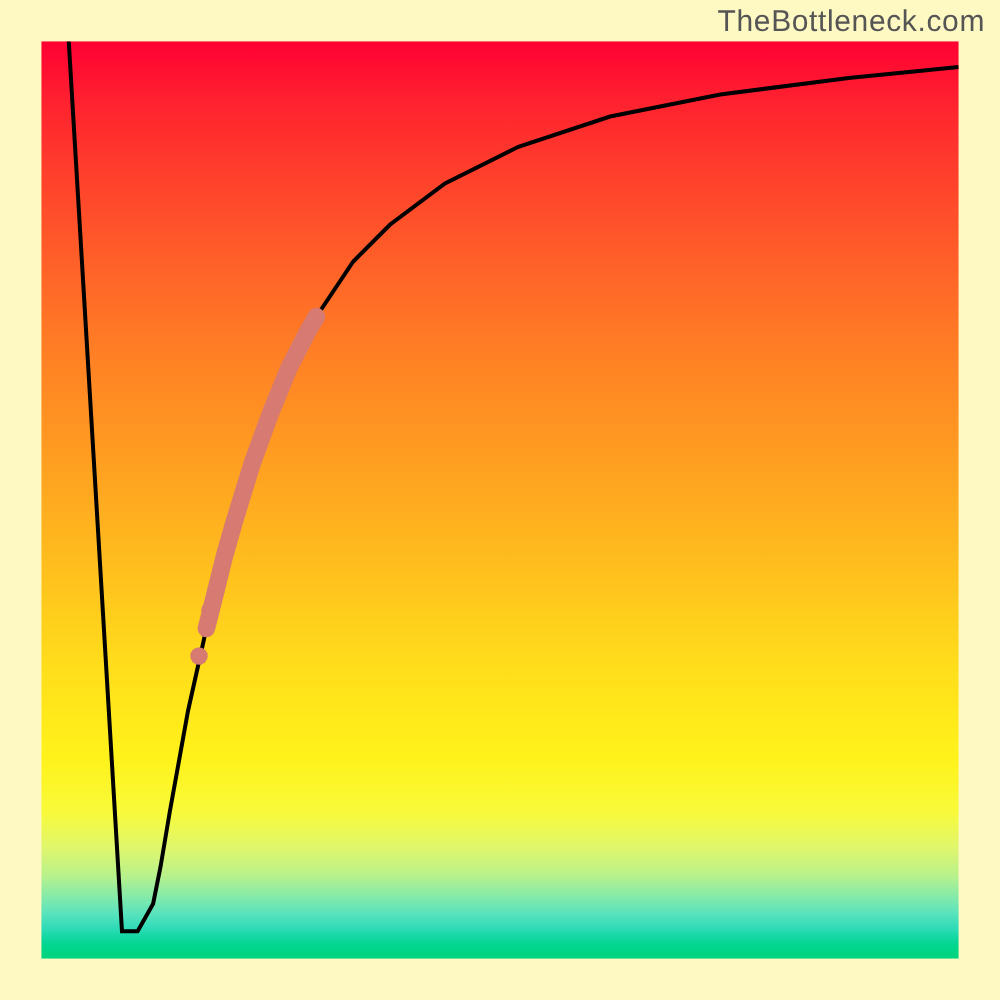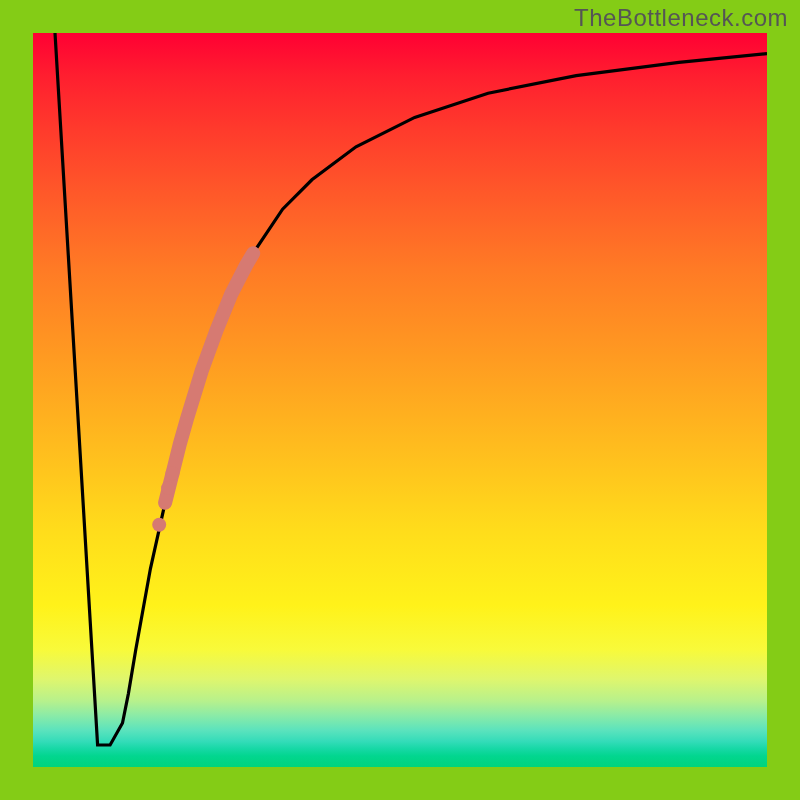--- a/index.html
+++ b/index.html
@@ -7,21 +7,21 @@
     padding: 0;
     width: 800px;
     height: 800px;
     overflow: hidden;
     font-family: Arial, Helvetica, sans-serif;
   }
   .frame {
     position: relative;
     width: 800px;
     height: 800px;
-    background: #84cc16;
+    background: #fef9c3;
   }
   .watermark {
     position: absolute;
     top: 4px;
     right: 12px;
     color: #555;
     font-size: 24px;
     font-weight: 500;
     letter-spacing: 0.5px;
     z-index: 10;

